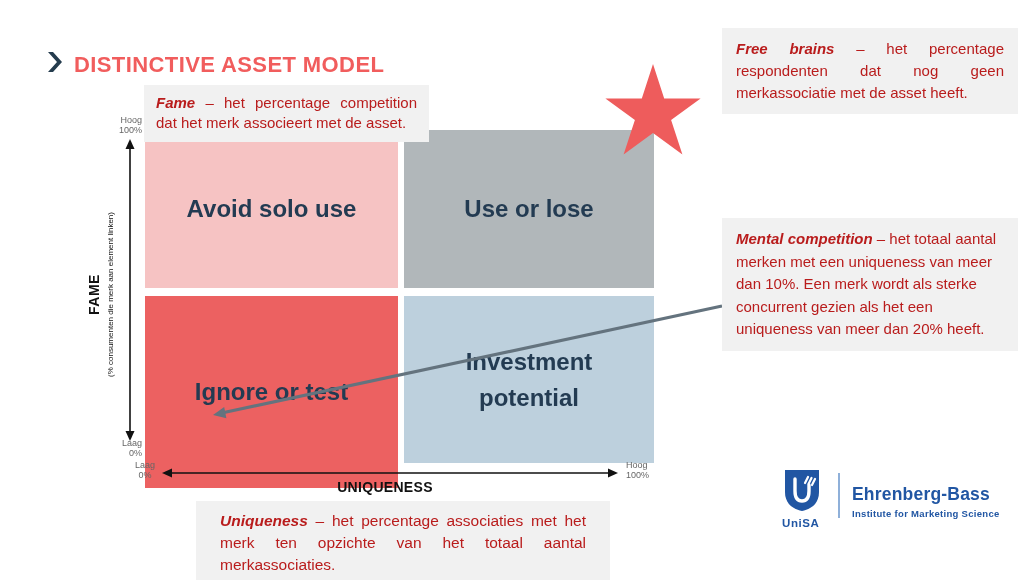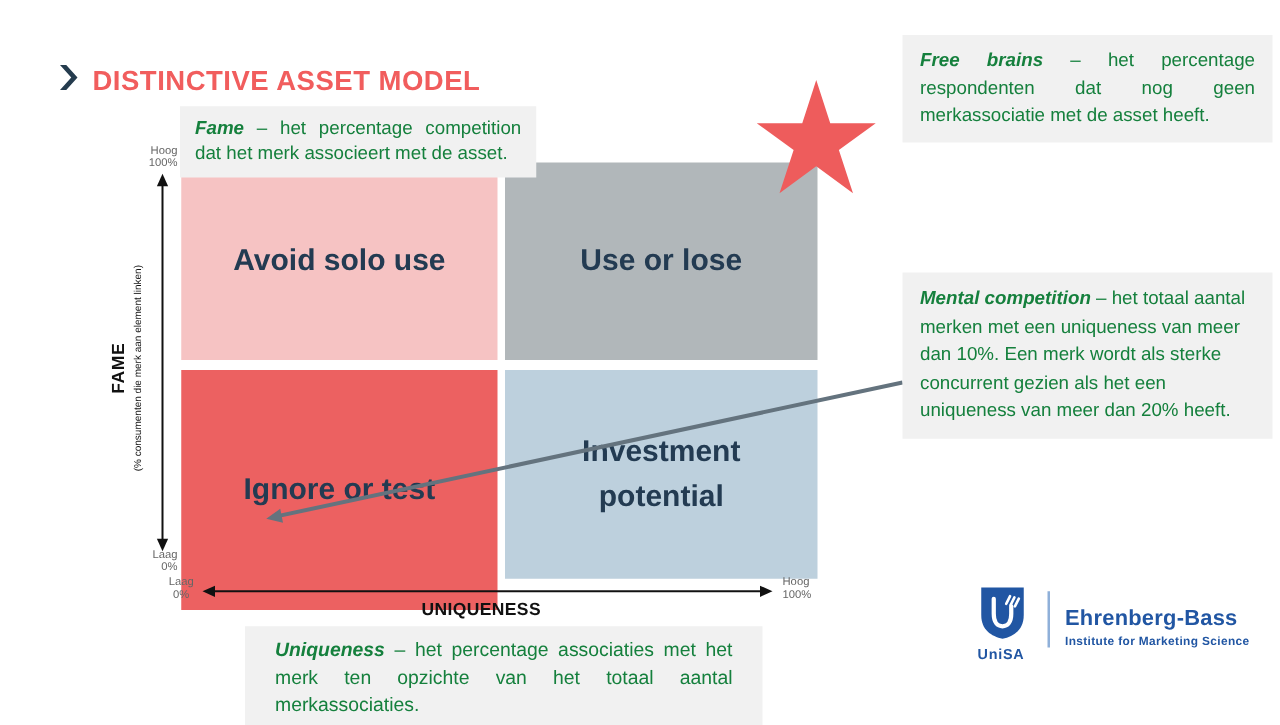--- a/index.html
+++ b/index.html
@@ -14,21 +14,21 @@
   
   .quad { position:absolute; display:flex; align-items:center; justify-content:center; z-index:1; }
   .quad-label { font-size:24px; font-weight:bold; color:#233b52; text-align:center; line-height:1.5; }
   .q-tl { left:145px; top:130px; width:253px; height:158px; background:#f6c3c3; }
   .q-tr { left:404px; top:130px; width:250px; height:158px; background:#b1b7ba; }
   .q-bl { left:145px; top:296px; width:253px; height:192px; background:#ec6161; }
   .q-br { left:404px; top:296px; width:250px; height:167px; background:#bdd0dd; }
   .q-br .quad-label { max-width:165px; }
 
   
-  .note { position:absolute; background:#f1f1f1; color:#15803d; z-index:4; }
+  .note { position:absolute; background:#f1f1f1; color:#b91c1c; z-index:4; }
   .note .term { font-weight:bold; font-style:italic; }
   .note-fame { left:144px; top:85px; width:285px; padding:8px 12px; font-size:15px; line-height:1.36; text-align:justify; }
   .note-free { left:722px; top:28px; width:296px; padding:10px 14px; font-size:15px; line-height:1.46; text-align:justify; }
   .note-mental { left:722px; top:218px; width:296px; padding:10px 14px; font-size:15px; line-height:1.5; text-align:left; }
   .note-uniq { left:196px; top:501px; width:414px; padding:9px 24px; font-size:15.5px; line-height:1.42; text-align:justify; }
 
   
   .axis-small { position:absolute; font-size:9px; color:#666666; line-height:1.15; z-index:2; }
   .axis-small span { display:block; }
   .y-high { left:104px; top:115px; width:38px; text-align:right; }

